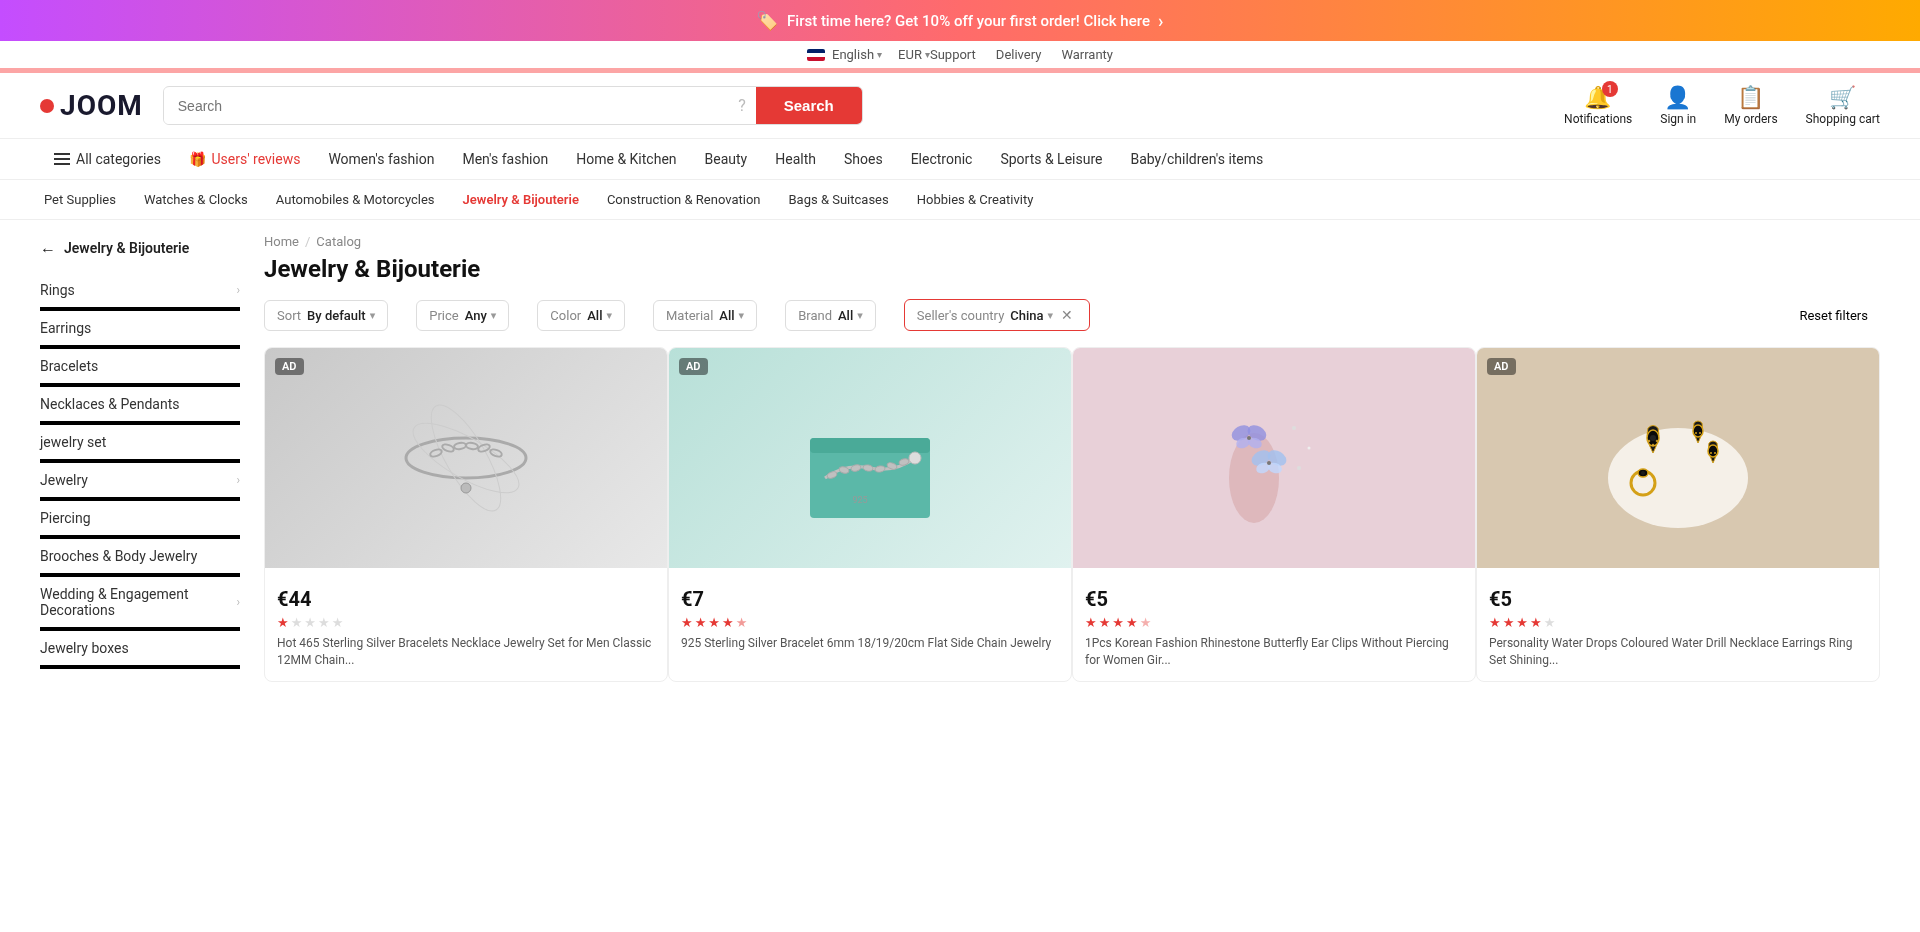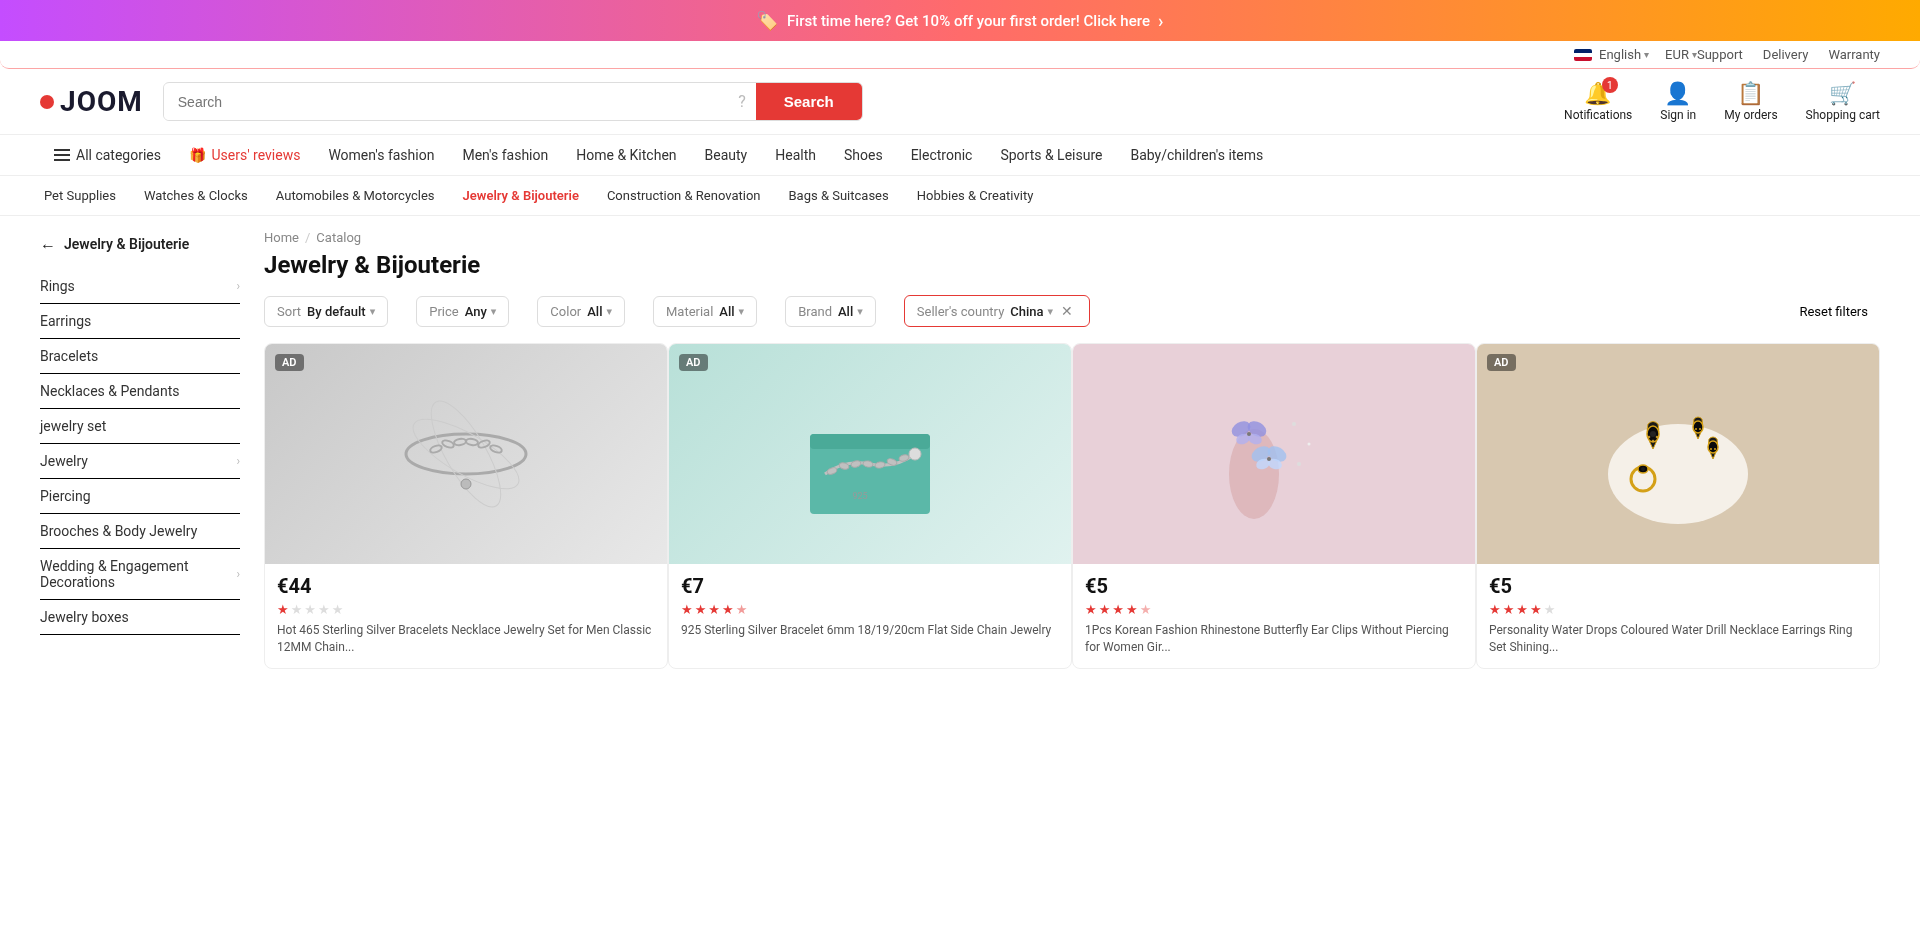--- a/index.html
+++ b/index.html
@@ -18,26 +18,25 @@
       justify-content: center;
       gap: 8px;
       cursor: pointer;
     }
     .top-banner .arrow { font-size: 18px; }
 
     
     .top-bar {
       display: flex;
       align-items: center;
-      justify-content: flex-end;
+      justify-content: center;
       padding: 6px 40px;
-      border-bottom: 1px solid #fca5a5;
+      border-bottom: 5px solid #fca5a5;
       font-size: 13px;
       color: #555;
-      border-radius: 9px;
     }
     .top-bar-left { display: flex; gap: 16px; }
     .top-bar-right { display: flex; gap: 20px; color: #555; }
     .top-bar-right a { text-decoration: none; color: #555; }
     .flag-icon { width: 18px; height: 12px; background: linear-gradient(180deg, #012169 33%, #fff 33% 66%, #C8102E 66%); display: inline-block; margin-right: 4px; border-radius: 2px; vertical-align: middle; }
     .lang-selector, .currency-selector { display: flex; align-items: center; gap: 3px; cursor: pointer; }
     .chevron-down { font-size: 10px; color: #888; }
 
     
     .header {
@@ -81,42 +80,42 @@
     
     .page-title { font-size: 24px; font-weight: 700; color: #111; padding-bottom: 16px; }
 
     
     .main-layout { display: flex; padding: 0 40px; gap: 24px; }
 
     
     .sidebar { width: 200px; flex-shrink: 0; padding-top: 10px; }
     .sidebar-back { display: flex; align-items: center; gap: 8px; font-size: 14px; font-weight: 600; color: #222; padding: 8px 0 16px 0; cursor: pointer; }
     .sidebar-back-arrow { font-size: 16px; }
-    .sidebar-item { display: flex; align-items: center; justify-content: space-between; padding: 9px 0; font-size: 14px; color: #333; cursor: pointer; border-bottom: 1px solid #000000; }
+    .sidebar-item { display: flex; align-items: center; justify-content: space-between; padding: 9px 0; font-size: 14px; color: #333; cursor: pointer; border-bottom: 4px solid #000000; }
     .sidebar-chevron { color: #bbb; font-size: 12px; }
 
     
     .content { flex: 1; }
 
     
     .filters { display: flex; align-items: center; gap: 28px; padding: 0 0 16px 0; flex-wrap: wrap; }
     .filter-dropdown { display: flex; align-items: center; gap: 4px; border: 1.5px solid #ddd; border-radius: 6px; padding: 7px 12px; font-size: 13px; cursor: pointer; background: #fff; white-space: nowrap; }
     .filter-dropdown .filter-label { color: #888; margin-right: 2px; }
     .filter-dropdown .filter-value { color: #222; font-weight: 500; }
     .filter-dropdown .f-chevron { color: #999; font-size: 11px; }
     .filter-dropdown.active-filter { border-color: #e53935; }
     .reset-filters { margin-left: auto; color: #000000; font-size: 13px; font-weight: 400; cursor: pointer; padding: 7px 12px; }
     .close-btn { color: #888; font-size: 14px; cursor: pointer; padding: 0 4px; }
 
     
     .product-grid { display: grid; grid-template-columns: repeat(4, 1fr); }
     .product-card { border: 1px solid #eee; border-radius: 8px; overflow: hidden; cursor: pointer; background: #fff; transition: box-shadow 0.2s; }
     .product-img-wrap { position: relative; width: 100%; height: 220px; background: #f5f5f5; overflow: hidden; }
     .ad-badge { position: absolute; top: 10px; left: 10px; background: rgba(0,0,0,0.45); color: #fff; font-size: 11px; font-weight: 600; padding: 2px 7px; border-radius: 4px; }
-    .product-info { padding: 10px 12px 12px; }
+    .product-info { padding: 19px 12px 12px; }
     .product-price { font-size: 20px; font-weight: 700; color: #111; margin-bottom: 4px; }
     .stars { display: flex; gap: 2px; margin-bottom: 5px; }
     .star { color: #e53935; font-size: 13px; }
     .star.empty { color: #ddd; }
     .product-name { font-size: 12px; color: #555; line-height: 1.4; display: -webkit-box; -webkit-line-clamp: 2; -webkit-box-orient: vertical; overflow: hidden; }
 
     
     .img-placeholder { width: 100%; height: 100%; display: flex; align-items: center; justify-content: center; }
     .img-p1 { background: linear-gradient(135deg, #c8c8c8 0%, #e8e8e8 100%); }
     .img-p2 { background: linear-gradient(135deg, #b8e0d8 0%, #e0f2ef 100%); }

